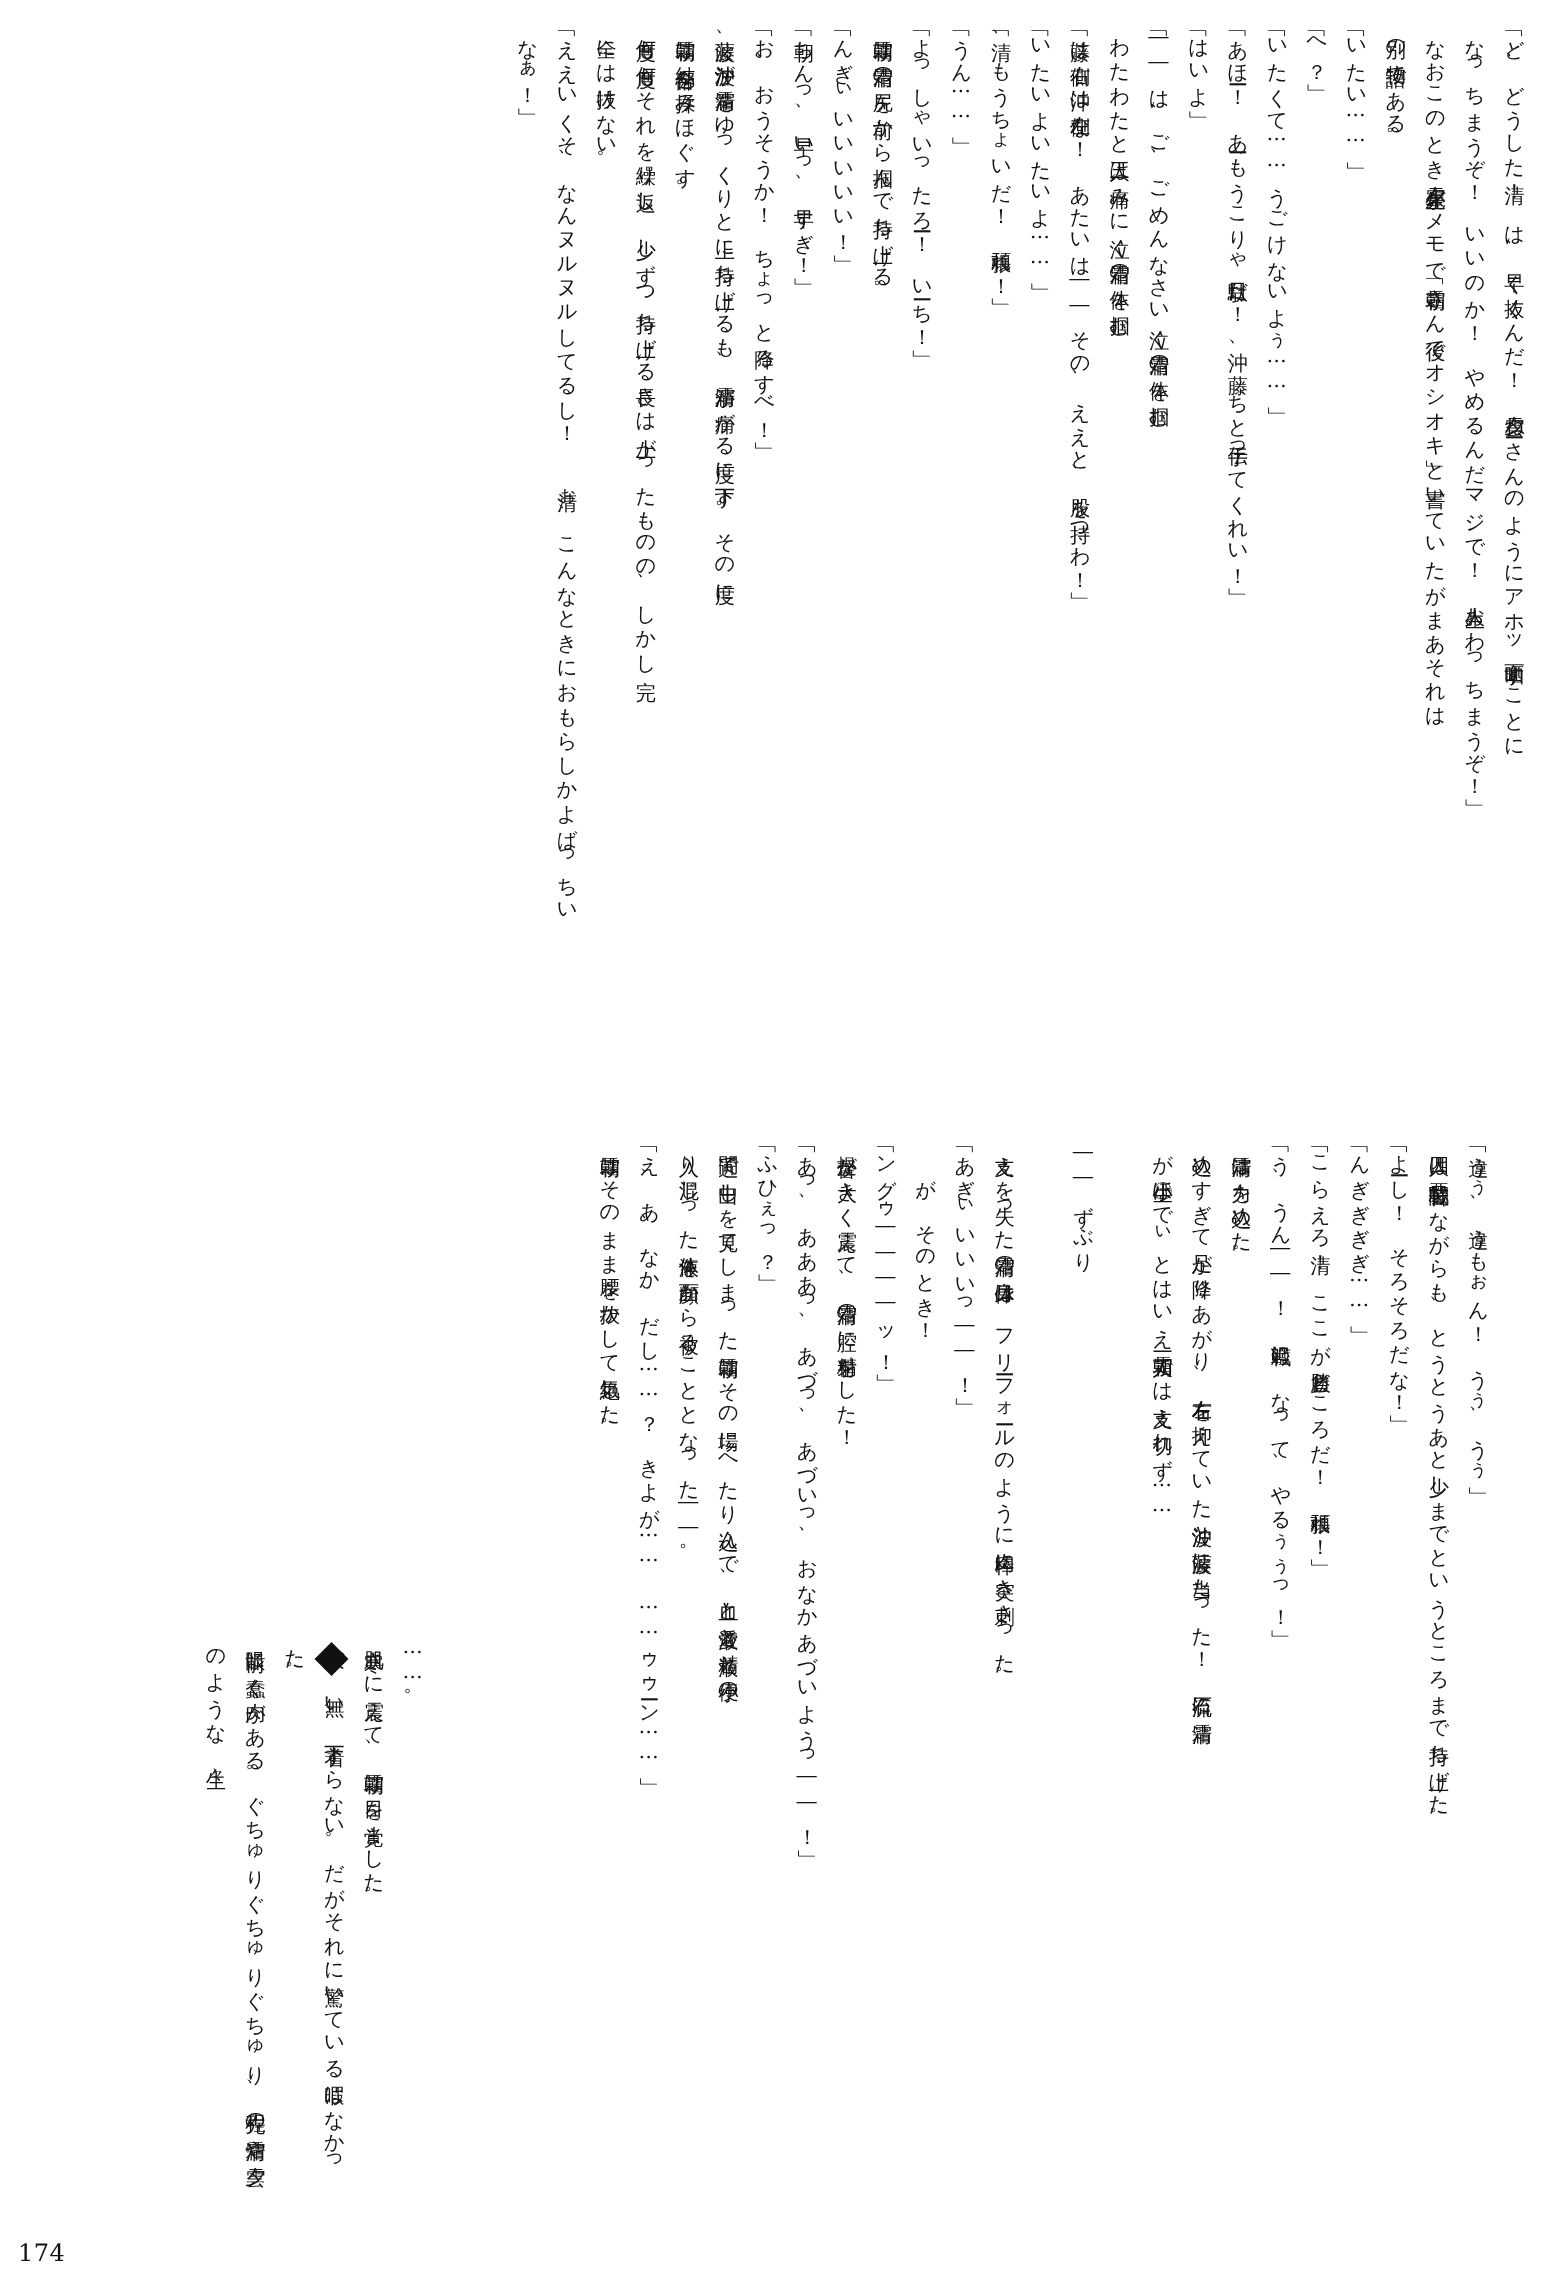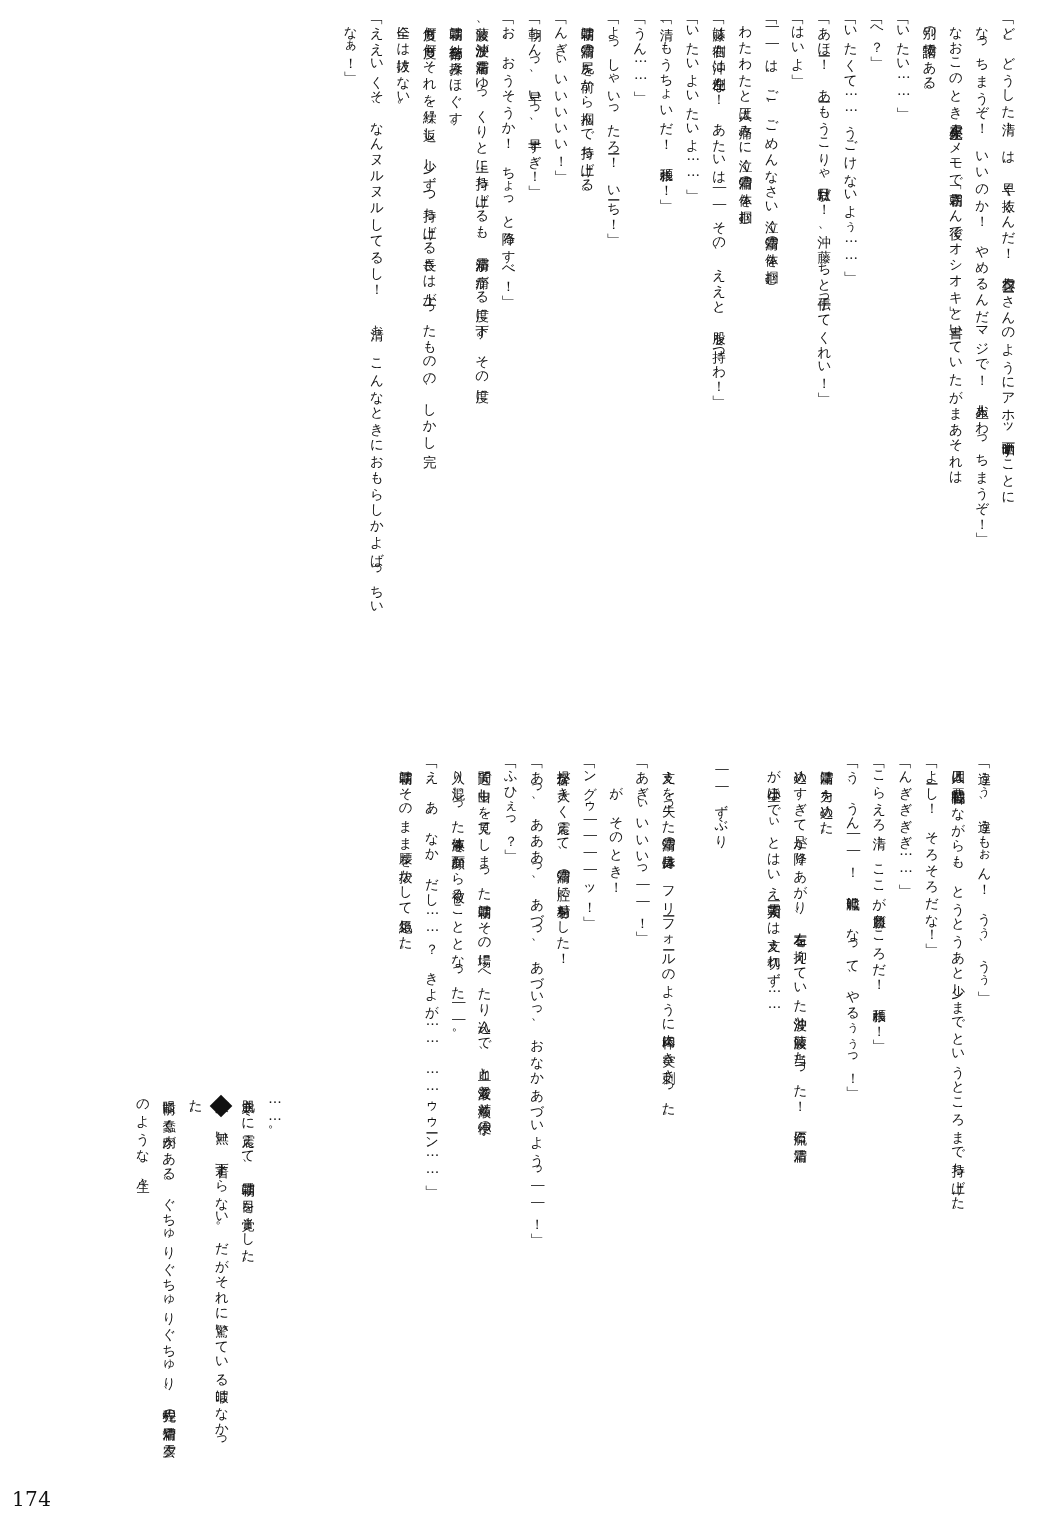--- a/index.html
+++ b/index.html
@@ -36,21 +36,21 @@
   #block-bottom {
     top: 760px;
     right: 40px;
     height: 690px;
     width: 860px;
   }
   .page-number {
     position: absolute;
     left: 12px;
     bottom: 12px;
-    font-size: 20px;
+    font-size: 16px;
     font-family: "DejaVu Serif", "Liberation Serif", serif;
     color: #111;
     letter-spacing: 0.02em;
   }
   .scene-break {
     position: absolute;
     left: 213px;
     top: 1098px;
     width: 16px;
     height: 16px;

